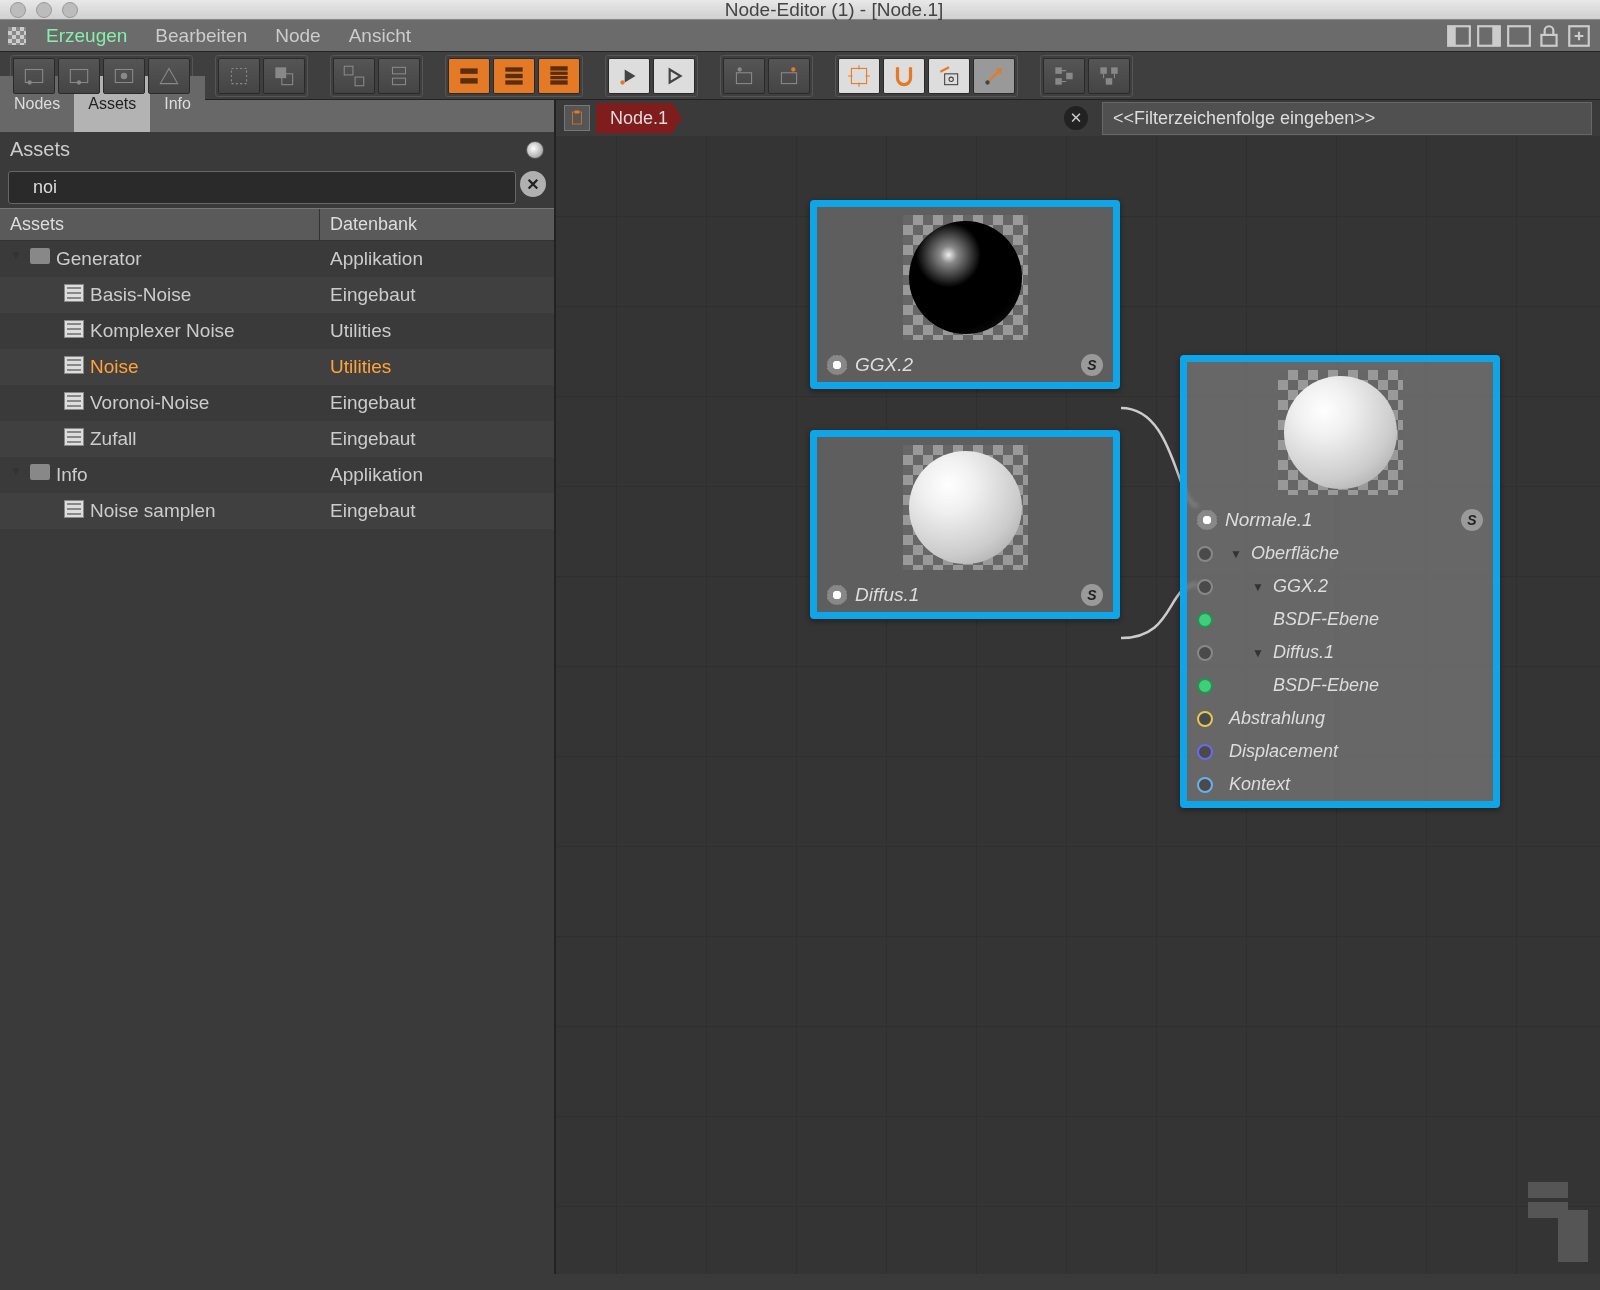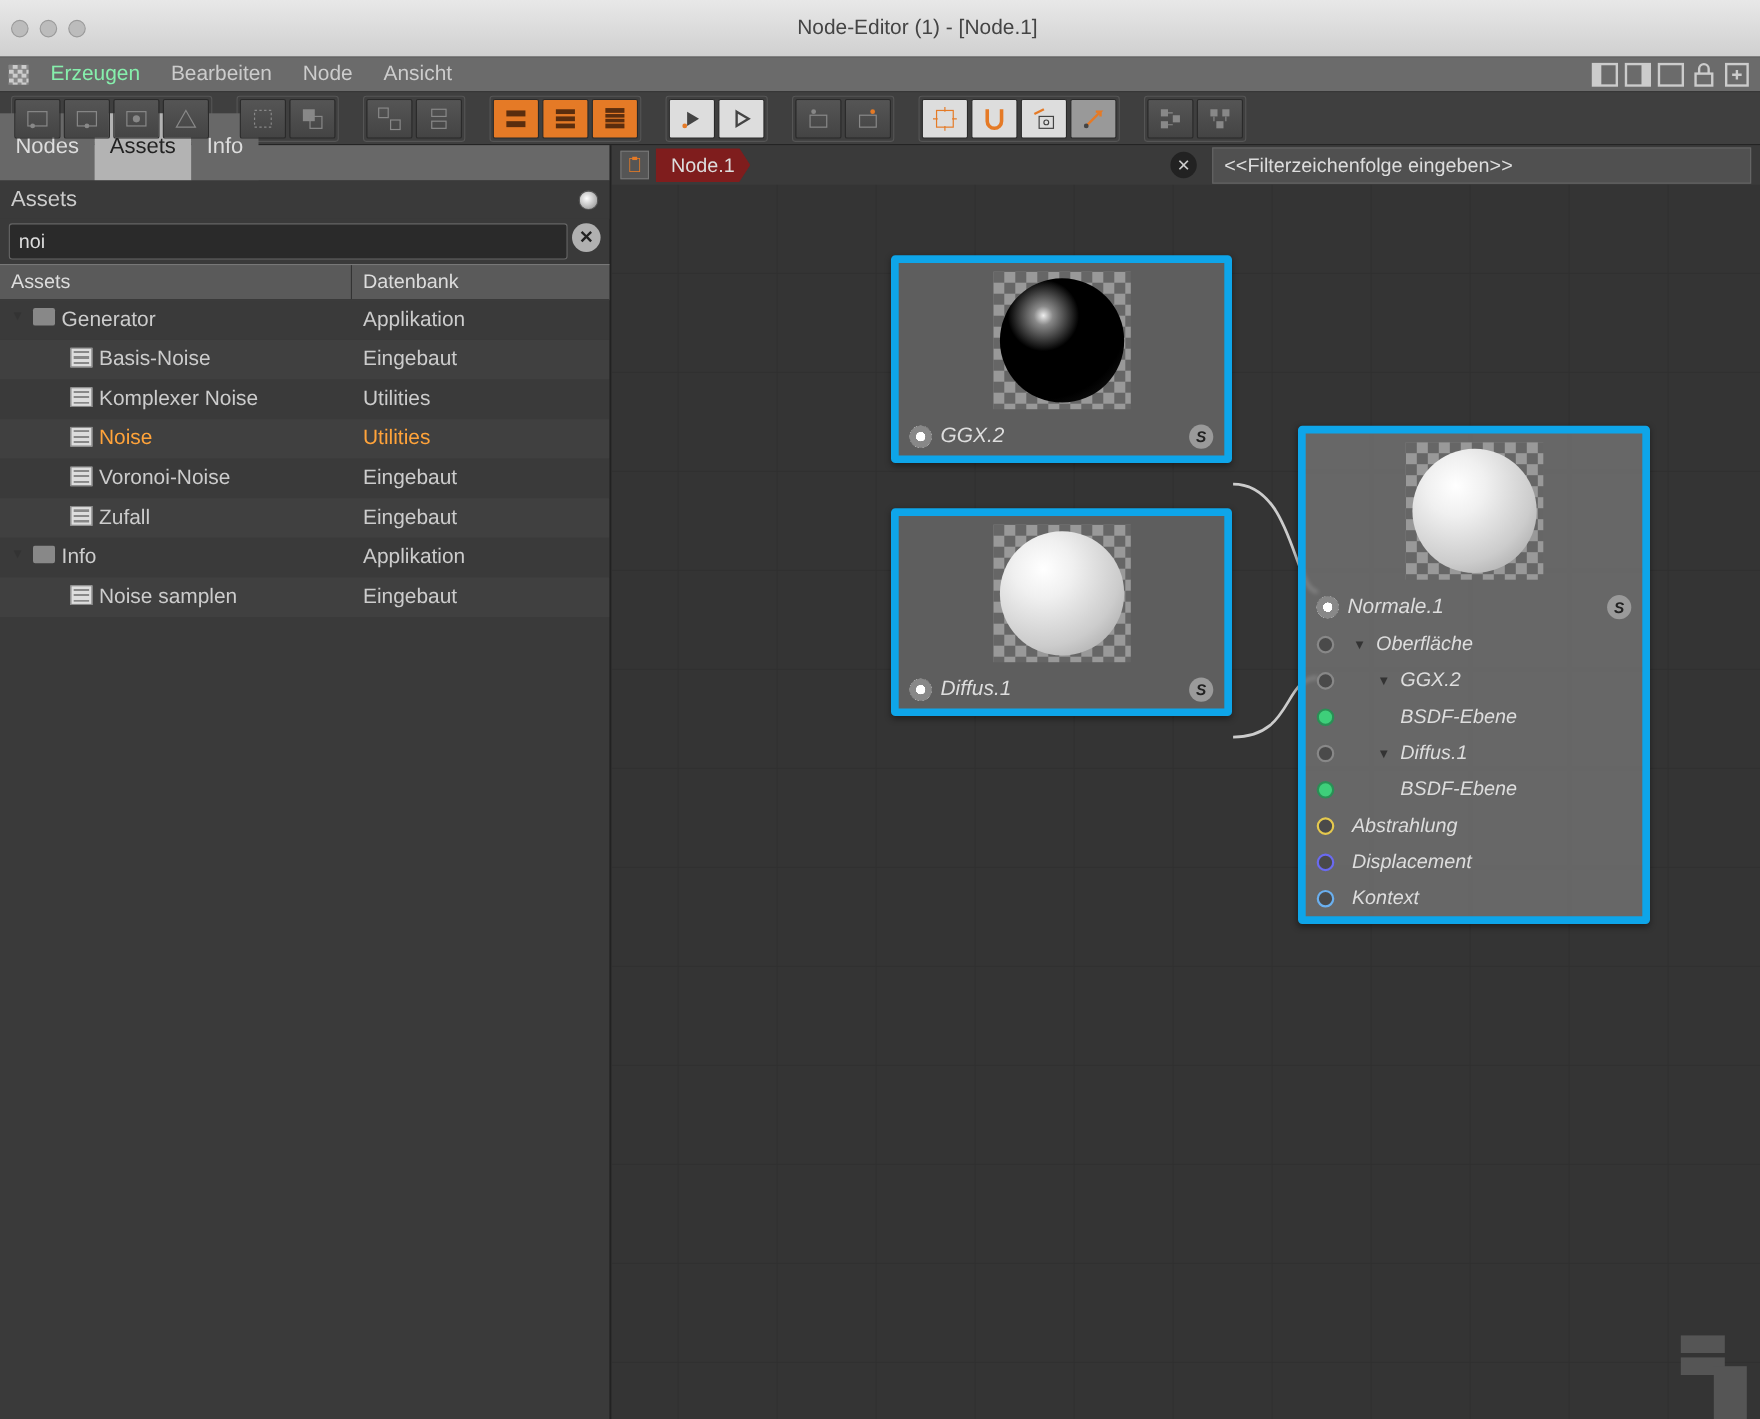--- a/index.html
+++ b/index.html
@@ -1,19 +1,19 @@
 <!DOCTYPE html>
 <html><head>
 <meta charset="utf-8">
 <style>
 * { box-sizing: border-box; margin: 0; padding: 0; font-family: -apple-system, "Helvetica Neue", Arial, sans-serif; }
 body { background: #3a3a3a; width: 1600px; height: 1290px; overflow: hidden; user-select: none; }
 
 
-.titlebar { height: 52px; background: linear-gradient(#e8e8e8,#d0d0d0); display: flex; align-items: center; padding: 0 10px; border-bottom: 1px solid #888; }
+.titlebar { height: 20px; background: linear-gradient(#e8e8e8,#d0d0d0); display: flex; align-items: center; padding: 0 10px; border-bottom: 1px solid #888; }
 .traffic { display: flex; gap: 10px; }
 .tl { width: 16px; height: 16px; border-radius: 50%; background: #bcbcbc; border: 1px solid #9a9a9a; }
 .titlebar .title { flex: 1; text-align: center; color: #444; font-size: 19px; }
 
 
 .menubar { height: 32px; background: #6b6b6b; display: flex; align-items: center; padding: 0 8px; color: #ccc; font-size: 19px; border-bottom: 1px solid #222; }
 .menubar .mitem { padding: 0 14px; }
 .menubar .mitem.hl { color: #86efac; }
 .menubar .spacer { flex: 1; }
 .right-icons { display: flex; gap: 4px; align-items: center; }
@@ -29,28 +29,28 @@
 .tbtn svg { width: 26px; height: 26px; }
 .tsep { width: 10px; }
 
 
 .main { display: flex; height: calc(100% - 36px - 32px - 48px); }
 .sidebar { width: 556px; background: #3a3a3a; border-right: 2px solid #222; display: flex; flex-direction: column; }
 .canvas { flex: 1; position: relative; background: #343434; overflow: hidden; }
 
 
 .tabs { display: flex; background: #686868; align-items: flex-end; height: 32px; }
-.tab { padding: 19px 14px; color: #ddd; font-size: 20px; background: #686868; }
+.tab { padding: 19px 14px; color: #ddd; font-size: 16px; background: #686868; }
 .tab.active { background: #b3b3b3; color: #222; border-radius: 3px 3px 0 0; }
 
 
 .asshead { display: flex; align-items: center; padding: 6px 10px; background: #3a3a3a; color: #ccc; font-size: 20px; }
 .asshead .srch { margin-left: auto; width:18px; height:18px; border-radius:50%; background:radial-gradient(circle at 40% 40%, #fff, #888); border:1px solid #555;}
 .searchrow { display: flex; padding: 4px 8px; gap: 4px; }
-.searchrow input { flex: 1; background: #2a2a2a; border: 1px solid #666; color: #ddd; padding: 5px 8px; font-size: 18px; border-radius:3px;}
+.searchrow input { flex: 1; background: #2a2a2a; border: 1px solid #666; color: #ddd; padding: 5px 24px; font-size: 18px; border-radius:3px;}
 .xbtn { width: 26px; height:26px; border-radius:50%; background:#b0b0b0; display:flex;align-items:center;justify-content:center;color:#222;font-weight:bold;font-size:16px;}
 
 
 .colhead { display: flex; background: #5a5a5a; color: #ddd; font-size: 18px; border-top:1px solid #777;border-bottom:1px solid #333;}
 .colhead div:first-child { width: 320px; padding:5px 10px; border-right:1px solid #333;}
 .colhead div:last-child { flex:1; padding:5px 10px;}
 
 
 .tree { flex: 1; overflow: auto; }
 .trow { display: flex; align-items: center; height: 36px; color: #ccc; font-size: 19px; }

